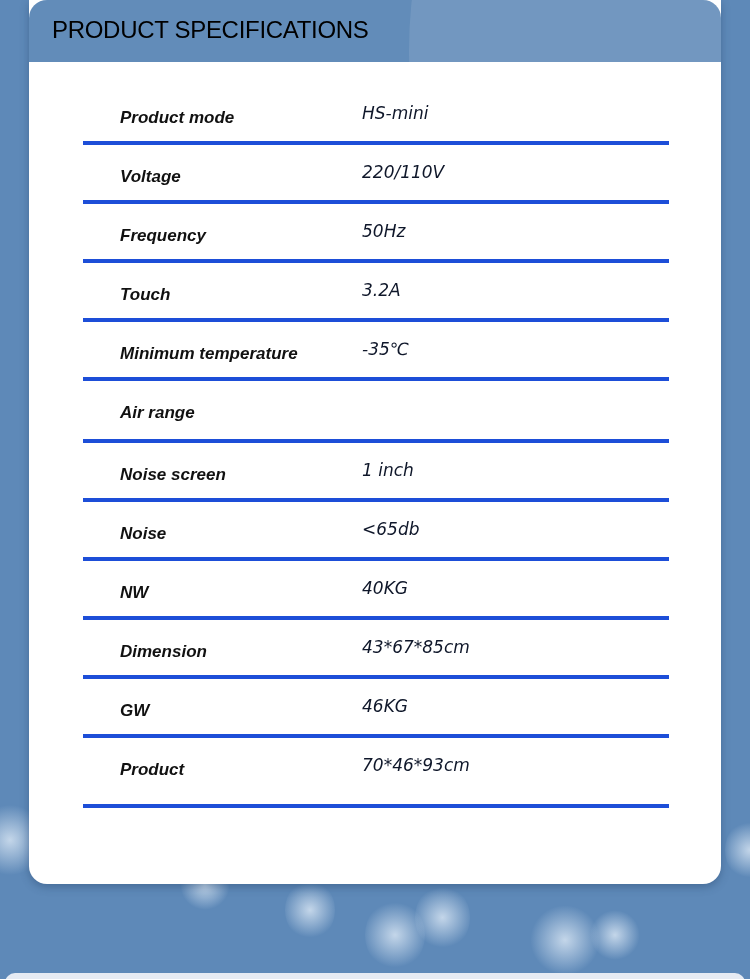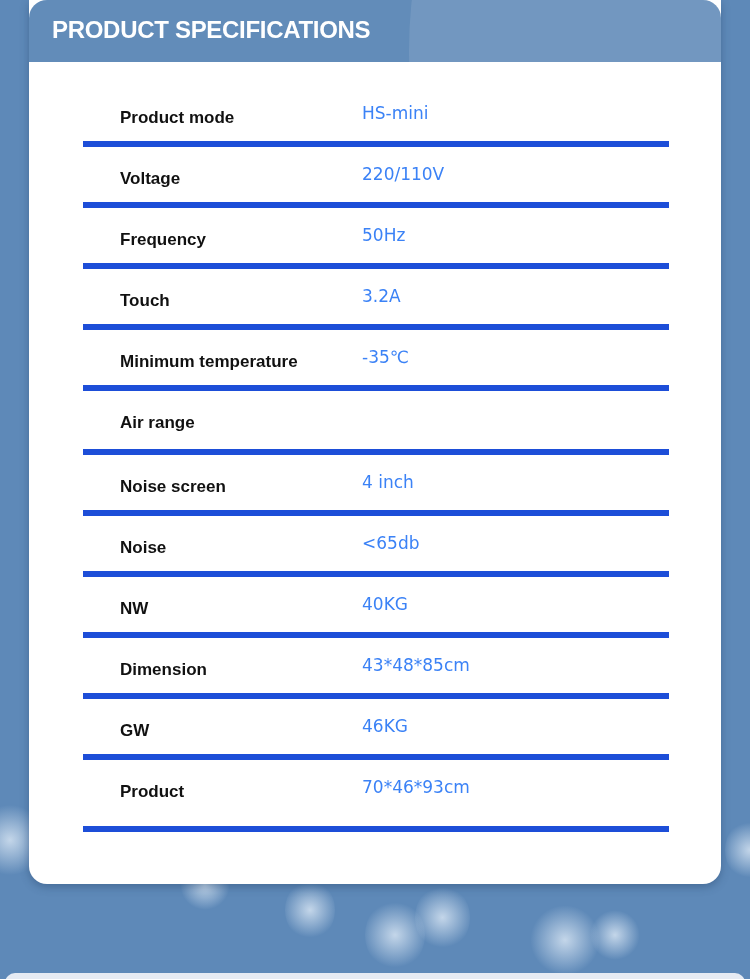--- a/index.html
+++ b/index.html
@@ -17,27 +17,27 @@
     }
     .card-header {
       position: absolute; left: 0; top: 0; width: 692px; height: 62px;
       background: #628cb9; border-radius: 18px 18px 0 0; overflow: hidden;
     }
     .card-header .swoosh {
       position: absolute; left: 380px; top: -400px; width: 900px; height: 900px;
       border-radius: 50%; background: rgba(255,255,255,0.1);
     }
     .card-header .title {
-      position: absolute; left: 23px; top: 16px; color: #ffffff;
-      font-size: 24px; font-weight: bold; letter-spacing: -0.3px;
+      position: absolute; left: 23px; top: 16px; color: #000000;
+      font-size: 24px; font-weight: normal; letter-spacing: -0.3px;
     }
     .table { position: absolute; left: 54px; top: 86px; width: 586px; }
-    .row { position: relative; height: 55px; border-bottom: 6px solid #1d4ed8; }
+    .row { position: relative; height: 55px; border-bottom: 4px solid #1d4ed8; font-style: italic; }
     .row .k { position: absolute; left: 37px; top: 22px; font-size: 17px; font-weight: bold; color: #111; }
-    .row .v { position: absolute; left: 279px; top: 17px; font-size: 18px; color: #3b82f6; font-family: "DejaVu Sans", sans-serif; font-size: 17px; }
+    .row .v { position: absolute; left: 279px; top: 17px; font-size: 18px; color: #0f172a; font-family: "DejaVu Sans", sans-serif; font-size: 17px; }
     .row.tall { height: 58px; }
     .row.last { height: 66px; }
     .bottom-card {
       position: absolute; left: 5px; top: 973px; width: 740px; height: 30px;
       background: #e6ebf3; border-radius: 10px 10px 0 0;
     }
   </style>
 </head>
 <body>
 
@@ -75,33 +75,33 @@
     </div>
     <div class="row">
       <span class="k">Minimum temperature</span>
       <span class="v">-35℃</span>
     </div>
     <div class="row tall">
       <span class="k">Air range</span>
     </div>
     <div class="row">
       <span class="k">Noise screen</span>
-      <span class="v">4 inch</span>
+      <span class="v">1 inch</span>
     </div>
     <div class="row">
       <span class="k">Noise</span>
       <span class="v">&lt;65db</span>
     </div>
     <div class="row">
       <span class="k">NW</span>
       <span class="v">40KG</span>
     </div>
     <div class="row">
       <span class="k">Dimension</span>
-      <span class="v">43*48*85cm</span>
+      <span class="v">43*67*85cm</span>
     </div>
     <div class="row">
       <span class="k">GW</span>
       <span class="v">46KG</span>
     </div>
     <div class="row last">
       <span class="k">Product</span>
       <span class="v">70*46*93cm</span>
     </div>
   </div>

